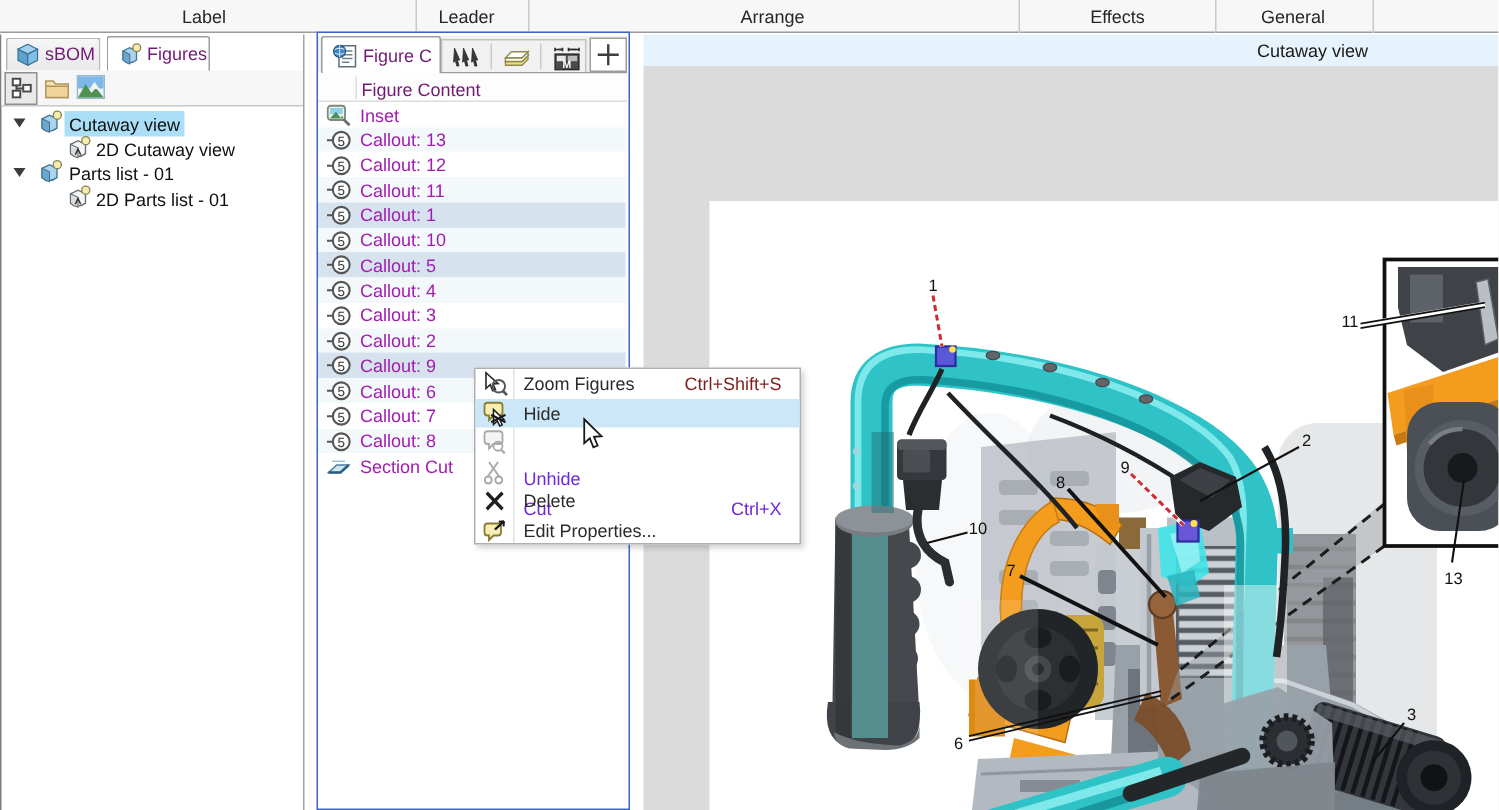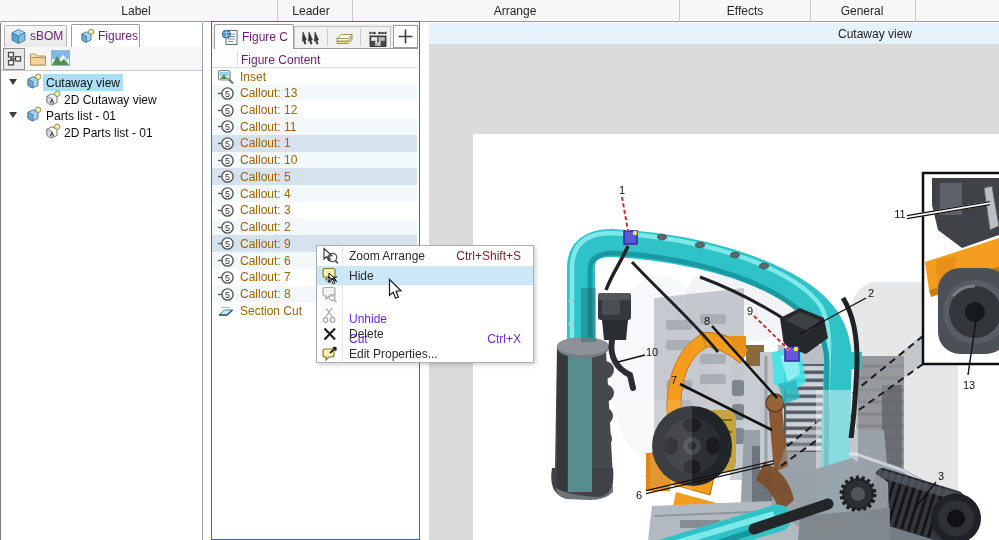--- a/index.html
+++ b/index.html
@@ -33,21 +33,21 @@
     background:#fff; border:1px solid #b0b0b0; box-shadow:2px 2px 4px rgba(0,0,0,0.18); }
   #menu .vline { position:absolute; left:25px; top:0; width:1px; height:100%; background:#e4e4e4; }
   .mi { position:absolute; left:0; width:100%; height:19.5px; }
   .mi .t { position:absolute; left:32px; top:3px; font-size:12px; color:#2b2b2b; }
   .mi .k { position:absolute; right:12px; top:3px; font-size:12px; color:#7f1d1d; }
   .mi.dis .t, .mi.dis .k { color:#6d28d9;margin-top:24px; }
   .mi.hot { background:#cce8f8;text-decoration:underline; }
   .mi svg { position:absolute; left:4px; top:1px; }
   .row { position:absolute; left:0; width:205px; height:16.7px; }
   .row svg { position:absolute; left:5px; top:1px; }
-  .row span { position:absolute; left:28px; top:1.5px; font-size:12px; color:#a16207; }
+  .row span { position:absolute; left:28px; top:1.5px; font-size:12px; color:#a21caf; }
 </style>
 </head>
 <body>
 <div id="stage">
 
   <div id="topbar">
     <span class="lbl" style="left:136px">Label</span>
     <span class="lbl" style="left:311px">Leader</span>
     <span class="lbl" style="left:515px">Arrange</span>
     <span class="lbl" style="left:745px">Effects</span>
@@ -559,21 +559,21 @@
   </svg>
 
   <div id="menu">
     <div class="vline"></div>
     <div class="mi" style="top:0">
         <svg width="18" height="18" viewBox="0 0 18 18">
       <path d="M3,1.5 L3,12 L5.8,9.5 L7.5,13.5 L9.3,12.7 L7.6,8.9 L11,8.7 Z" fill="#fff" stroke="#2b2b2b" stroke-width="1.1"></path>
       <circle cx="11.5" cy="10.5" r="4.2" fill="none" stroke="#555" stroke-width="1.3"></circle>
       <path d="M14.5 13.8 L17 16.4" stroke="#555" stroke-width="1.8"></path>
     </svg>
-        <span class="t">Zoom Arrange</span>
+        <span class="t">Zoom Figures</span>
         <span class="k">Ctrl+Shift+S</span>
       </div>
     <div class="mi hot" style="top:19.5px">
         <svg width="19" height="18" viewBox="0 0 19 18">
       <path d="M2,3.5 Q2,1.5 4,1.5 L12,1.5 Q14,1.5 14,3.5 L14,8 Q14,10 12,10 L8,10 L5,13 L5,10 L4,10 Q2,10 2,8 Z" fill="#f6eeb2" stroke="#8a7b32" stroke-width="1.2"></path>
       <path d="M8,6 L8,16 L10.6,13.7 L12.2,17 L13.8,16.2 L12.3,13 L15,12.8 Z" fill="#fff" stroke="#1a1a1a" stroke-width="1"></path>
       <path d="M6.5 9.5 L16 14.5 M16 9.5 L6.5 14.5" stroke="#1a1a1a" stroke-width="1.4"></path>
     </svg>
         <span class="t">Hide</span>
       </div>

